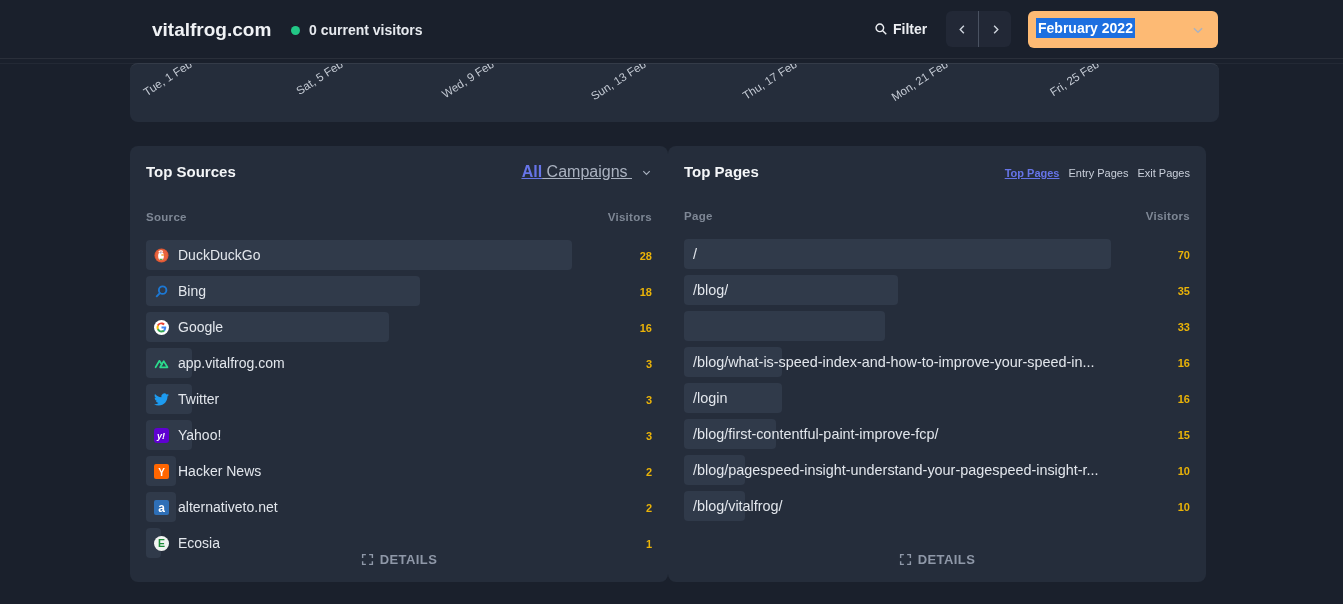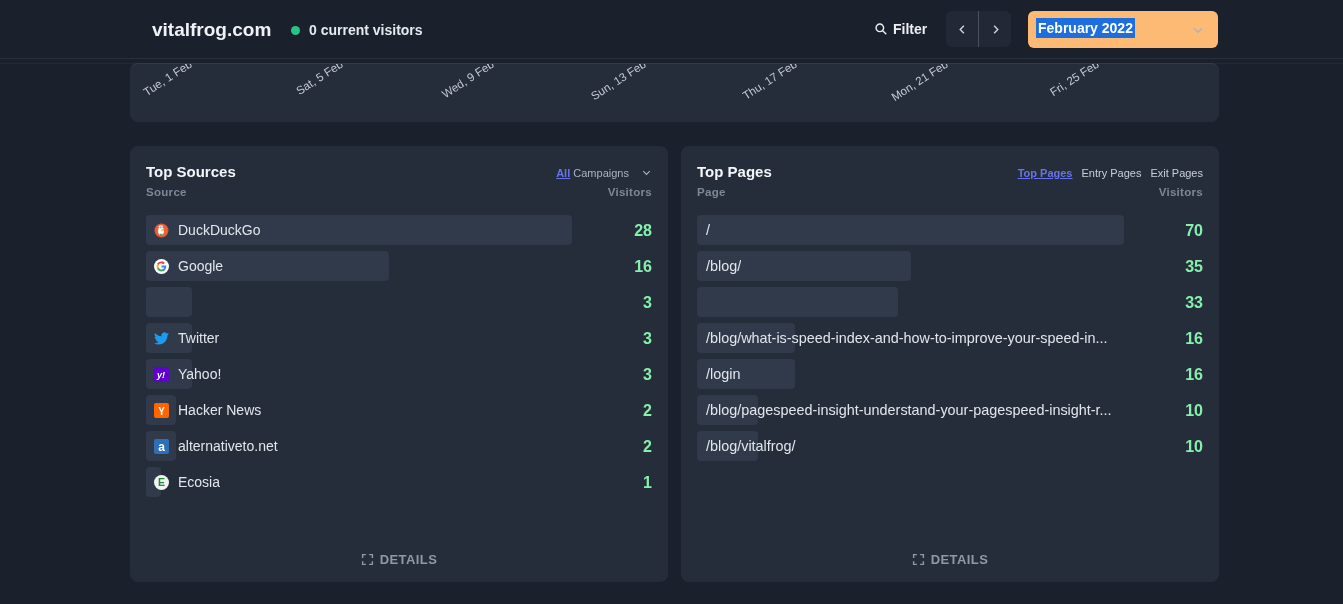--- a/index.html
+++ b/index.html
@@ -17,37 +17,37 @@
   .curvis { position:absolute; left:161px; top:22px; font-size:14px; font-weight:bold; color:#e6e9ee; }
   .dot { display:inline-block; width:9px; height:9px; border-radius:50%; background:#22c786; margin-right:9px; position:relative; top:0px; }
   .filter { position:absolute; left:744px; top:21px; font-size:14px; font-weight:bold; color:#edeff3;text-align:right; }
   .filter svg { vertical-align:-2px; margin-right:5px; }
   .navbtns { position:absolute; left:816px; top:11px; width:65px; height:36px; background:#222836; border-radius:6px; display:flex; }
   .navbtns .b { flex:1; display:flex; align-items:center; justify-content:center; color:#cfd5de; }
   .navbtns .sep { width:1px; background:#4a5261; margin:0; height:36px; }
   .dd { position:absolute; left:898px; top:11px; width:190px; height:37px; background:#fdba74; border-radius:6px; }
   .dd .txt { position:absolute; left:8px; top:7px; font-size:14px; font-weight:bold; color:#ffffff; background:#1d6fe0; padding:2px 2px; }
   .dd svg { position:absolute; right:13px; top:12px; }
-  .cards { position:absolute; left:130px; top:146px; width:1089px; display:flex; gap:13px; z-index:2; }
+  .cards { position:absolute; left:130px; top:146px; width:1089px; display:flex; z-index:2; }
   .card { width:538px; height:436px; background:#252d3b; border-radius:8px; padding:16px; position:relative; }
   .cardhead { display:flex; justify-content:space-between; align-items:baseline; margin-top:1px; }
   .ctitle { font-size:15px; font-weight:bold; color:#f4f6f8; }
   .tabs { font-size:11px; font-weight:bold; color:#c9cfda; }
   .tabs .sp { font-weight:normal; }
   .tabs .active { color:#6674e8; text-decoration:underline; }
   .tabs .sp { margin-left:9px; }
-  .campaigns { font-size:11px; color:#aab2c0; font-weight:normal; }
+  .campaigns { font-size:16px; color:#aab2c0; font-weight:normal;text-decoration:underline; }
   .campaigns .all { color:#6674e8; font-weight:bold; text-decoration:underline; }
-  .colhead { display:flex; justify-content:space-between; margin-top:6px; font-size:11.5px; font-weight:bold; color:#7e8795; letter-spacing:0.3px; }
+  .colhead { display:flex; justify-content:space-between; margin-top:30px; font-size:11.5px; font-weight:bold; color:#7e8795; letter-spacing:0.3px; }
   .rows { margin-top:17px; }
   .row { position:relative; height:30px; margin-bottom:6px; }
   .bar { position:absolute; left:0; top:0; height:30px; background:#303a4a; border-radius:4px; }
   .rlabel { position:absolute; left:8px; top:0; height:30px; display:flex; align-items:center; font-size:14px; color:#e2e6ec; white-space:nowrap; max-width:480px; overflow:hidden; }
   .rlabel .ico { width:15px; height:15px; margin-right:9px; flex:none; }
-  .rnum { position:absolute; right:0; top:1px; height:30px; display:flex; align-items:center; font-size:16px; font-weight:bold; color:#86efac; }
+  .rnum { position:absolute; right:0; top:1px; height:30px; display:flex; align-items:center; font-size:11px; font-weight:bold; color:#eab308; }
   .pages .rlabel { left:9px; font-size:14.4px; }
   .details { position:absolute; bottom:15px; left:0; width:100%; text-align:center; font-size:13px; font-weight:bold; color:#8f98a8; letter-spacing:0.4px; }
   .details svg { vertical-align:-2px; margin-right:6px; }
 </style>
 </head>
 <body>
   <div class="hairline"></div>
   <div class="chartcard">
     <div class="xlab" style="right:1025px;">Tue, 1 Feb</div>
     <div class="xlab" style="right:874px;">Sat, 5 Feb</div>
@@ -110,34 +110,46 @@
                 <circle cx="12" cy="12" r="9.6" fill="#e8643f"></circle>
                 <ellipse cx="11.2" cy="12.8" rx="4.6" ry="6.4" fill="#fff"></ellipse>
                 <path d="M7.6 6.8a4.2 4.2 0 016.5-1" stroke="#fff" stroke-width="2" fill="none"></path>
                 <rect x="11.4" y="9.8" width="4.8" height="2.4" rx="1.1" fill="#f2a63a"></rect>
                 <circle cx="11" cy="7.6" r="0.9" fill="#2d4f8e"></circle>
                 <path d="M8.8 16.6c1.7 0.9 3.4 0.9 5.1 0l-0.8 2.6h-3.4z" fill="#57a943"></path>
               </svg></span>DuckDuckGo</div>
           <div class="rnum">28</div>
         </div>
         <div class="row">
+          <div class="bar" style="width:274px;"></div>
+          <div class="rlabel"><span class="ico" id="i-bing"><svg width="15" height="15" viewBox="0 0 24 24" fill="none" stroke="#1c78d4" stroke-width="3">
+                <circle cx="13.8" cy="9.8" r="6"></circle>
+                <line x1="9.3" y1="14.7" x2="3.6" y2="20.6"></line>
+              </svg></span>Bing</div>
+          <div class="rnum">18</div>
+        </div>
+        <div class="row">
           <div class="bar" style="width:243px;"></div>
           <div class="rlabel"><span class="ico" id="i-goog"><svg width="15" height="15" viewBox="0 0 48 48">
                 <circle cx="24" cy="24" r="24" fill="#fff"></circle>
                 <g transform="translate(6.8,6.8) scale(0.717)">
                   <path fill="#4285F4" d="M45.12 24.5c0-1.56-.14-3.06-.4-4.5H24v8.51h11.84c-.51 2.75-2.06 5.08-4.39 6.64v5.52h7.11c4.16-3.83 6.56-9.47 6.56-16.17z"></path>
                   <path fill="#34A853" d="M24 46c5.94 0 10.92-1.97 14.56-5.33l-7.11-5.52c-1.97 1.32-4.49 2.1-7.45 2.1-5.73 0-10.58-3.87-12.31-9.07H4.34v5.7C7.96 41.07 15.4 46 24 46z"></path>
                   <path fill="#FBBC05" d="M11.69 28.18C11.25 26.86 11 25.45 11 24s.25-2.86.69-4.18v-5.7H4.34C2.85 17.09 2 20.45 2 24c0 3.55.85 6.91 2.34 9.88l7.35-5.7z"></path>
                   <path fill="#EA4335" d="M24 10.75c3.23 0 6.13 1.11 8.41 3.29l6.31-6.31C34.91 4.18 29.93 2 24 2 15.4 2 7.96 6.93 4.34 12.12l7.35 5.7c1.73-5.2 6.58-9.07 12.31-9.07z"></path>
                 </g>
               </svg></span>Google</div>
           <div class="rnum">16</div>
         </div>
         <div class="row">
           <div class="bar" style="width:46px;"></div>
+          <div class="rlabel"><span class="ico" id="i-vf"><svg width="15" height="15" viewBox="0 0 15 15" fill="none" stroke="#2bdb8d" stroke-width="1.7" stroke-linecap="round" stroke-linejoin="round">
+                <path d="M1.6 11.3L5.4 4.8l2.5 3.7"></path>
+                <path d="M6.1 11.3l3.6-6.2 3.8 6.2z"></path>
+              </svg></span>app.vitalfrog.com</div>
           <div class="rnum">3</div>
         </div>
         <div class="row">
           <div class="bar" style="width:46px;"></div>
           <div class="rlabel"><span class="ico" id="i-tw"><svg width="15" height="15" viewBox="0 0 24 24">
                 <path fill="#1d9bf0" d="M23.953 4.57a10 10 0 01-2.825.775 4.958 4.958 0 002.163-2.723c-.951.555-2.005.959-3.127 1.184a4.92 4.92 0 00-8.384 4.482C7.69 8.095 4.067 6.13 1.64 3.162a4.822 4.822 0 00-.666 2.475c0 1.71.87 3.213 2.188 4.096a4.904 4.904 0 01-2.228-.616v.06a4.923 4.923 0 003.946 4.827 4.996 4.996 0 01-2.212.085 4.936 4.936 0 004.604 3.417 9.867 9.867 0 01-6.102 2.105c-.39 0-.779-.023-1.17-.067a13.995 13.995 0 007.557 2.209c9.053 0 13.998-7.496 13.998-13.985 0-.21 0-.42-.015-.63A9.935 9.935 0 0024 4.59z"></path>
               </svg></span>Twitter</div>
           <div class="rnum">3</div>
         </div>
         <div class="row">
@@ -208,20 +220,25 @@
           <div class="bar" style="width:98px;"></div>
           <div class="rlabel">/blog/what-is-speed-index-and-how-to-improve-your-speed-in...</div>
           <div class="rnum">16</div>
         </div>
         <div class="row">
           <div class="bar" style="width:98px;"></div>
           <div class="rlabel">/login</div>
           <div class="rnum">16</div>
         </div>
         <div class="row">
+          <div class="bar" style="width:92px;"></div>
+          <div class="rlabel">/blog/first-contentful-paint-improve-fcp/</div>
+          <div class="rnum">15</div>
+        </div>
+        <div class="row">
           <div class="bar" style="width:61px;"></div>
           <div class="rlabel">/blog/pagespeed-insight-understand-your-pagespeed-insight-r...</div>
           <div class="rnum">10</div>
         </div>
         <div class="row">
           <div class="bar" style="width:61px;"></div>
           <div class="rlabel">/blog/vitalfrog/</div>
           <div class="rnum">10</div>
         </div>
       </div>

